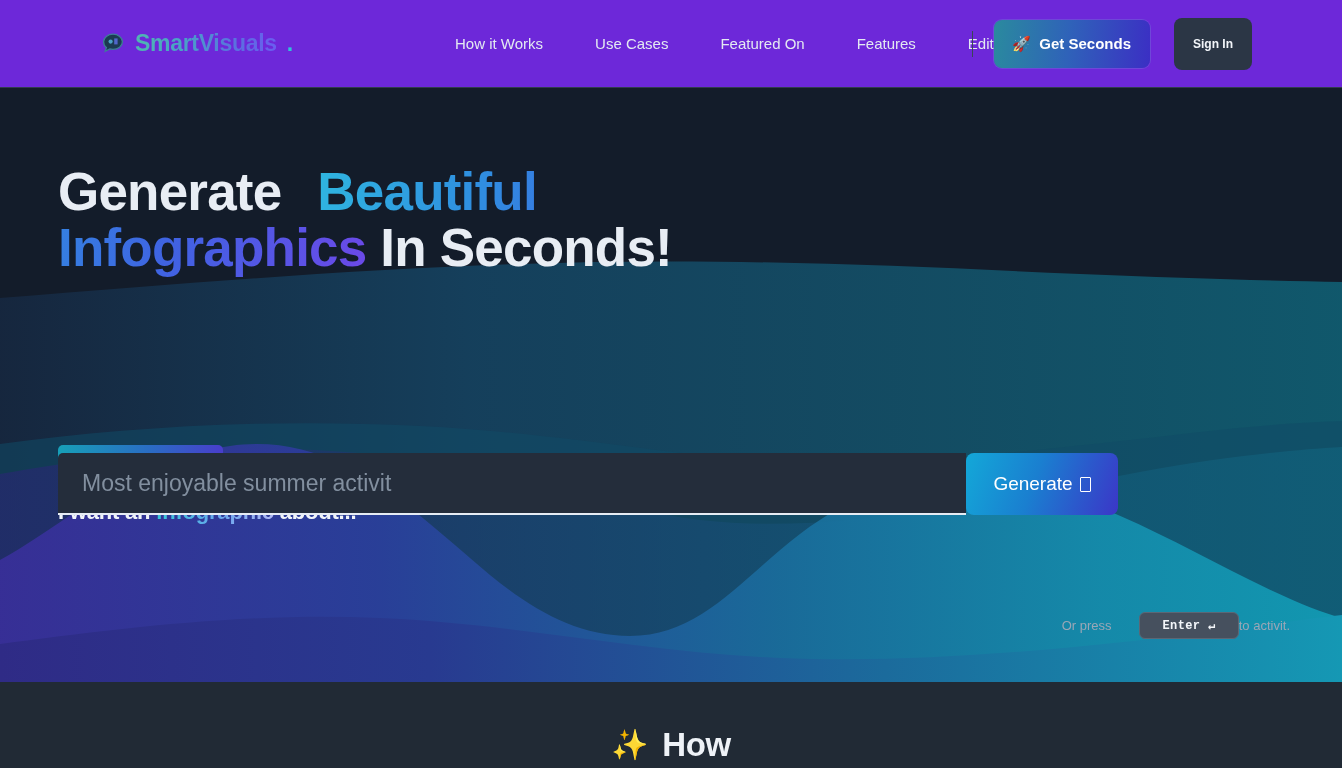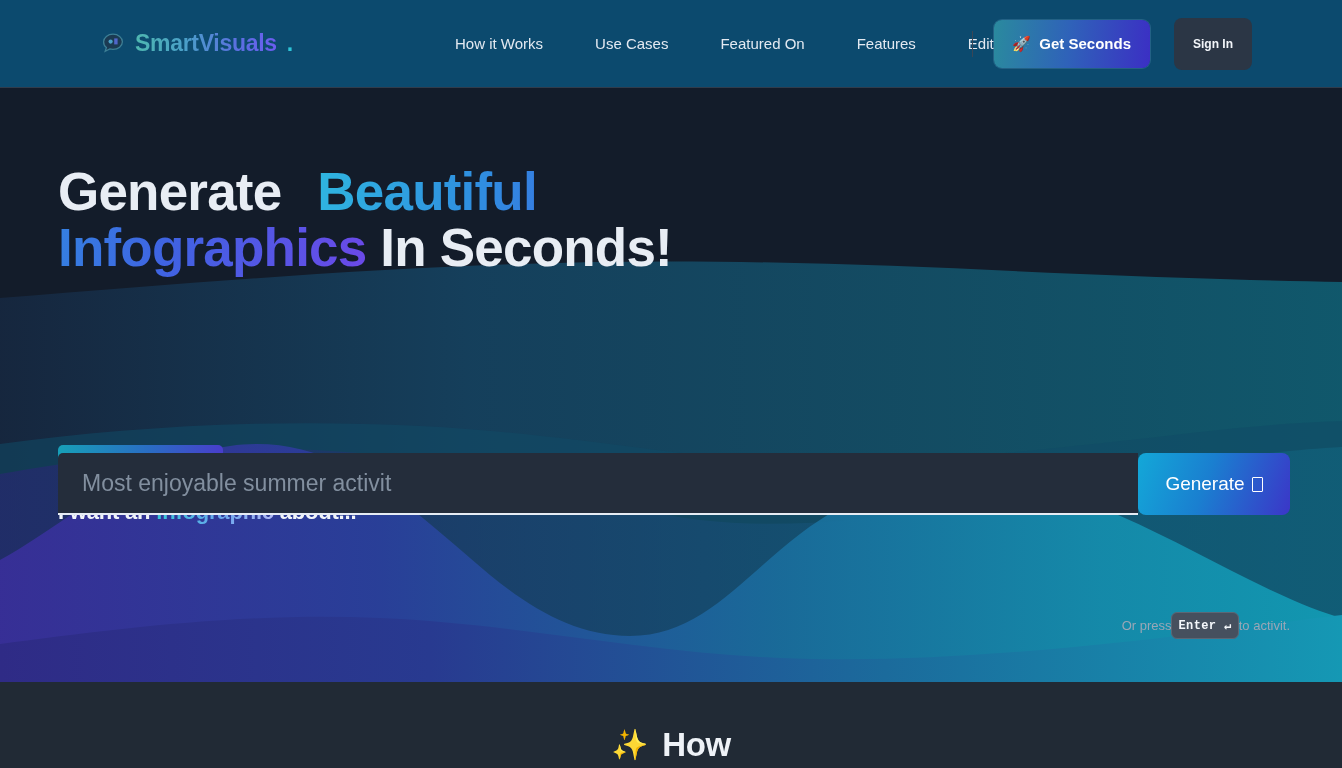--- a/index.html
+++ b/index.html
@@ -20,21 +20,21 @@
     height: 768px;
     overflow: hidden;
   }
 
   
   .header {
     position: absolute;
     top: 0; left: 0;
     width: 1342px;
     height: 88px;
-    background: #0c4a6e;
+    background: #6d28d9;
     border-bottom: 1px solid #303c4c;
     display: flex;
     align-items: center;
     z-index: 40;
   }
 
   .brand {
     position: absolute;
     left: 100px;
     display: flex;
@@ -195,21 +195,21 @@
     background: linear-gradient(90deg, #35c8d8 0%, #6aa6ee 55%, #b0b8f5 100%);
     -webkit-background-clip: text;
     background-clip: text;
     color: transparent;
   }
 
   .search-row {
     position: absolute;
     left: 58px;
     top: 365px;
-    width: 1232px;
+    width: 1060px;
     height: 62px;
     display: flex;
     align-items: stretch;
   }
   .search-field {
     position: relative;
     flex: 1 1 auto;
     background: #242d3b;
     border: none;
     border-bottom: 2px solid #e6ecf4;
@@ -252,26 +252,27 @@
     display: flex;
     align-items: center;
     font-size: 13px;
     color: #9aa7b6;
     white-space: nowrap;
   }
   .kbd {
     background: #46505e;
     border: 1px solid #5c6775;
     border-radius: 6px;
-    padding: 5px 6px;
+    padding: 5px 22px;
     color: #f3f6fa;
     font-family: "Liberation Mono", monospace;
     font-size: 12px;
     font-weight: 700;
     letter-spacing: 0.4px;
+    margin-left: 28px;
   }
 
   
   .section-how {
     position: absolute;
     top: 682px; left: 0;
     width: 1342px;
     height: 86px;
     background: #212a35;
   }

